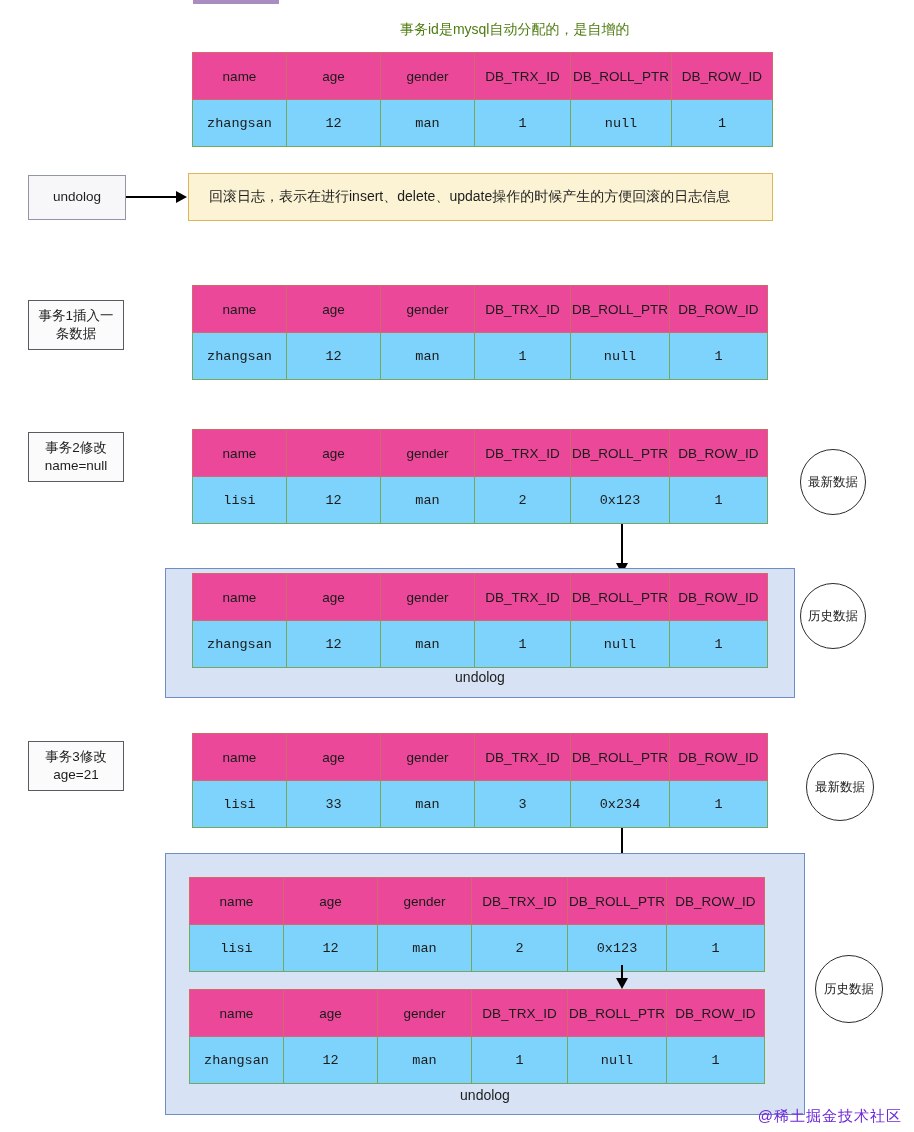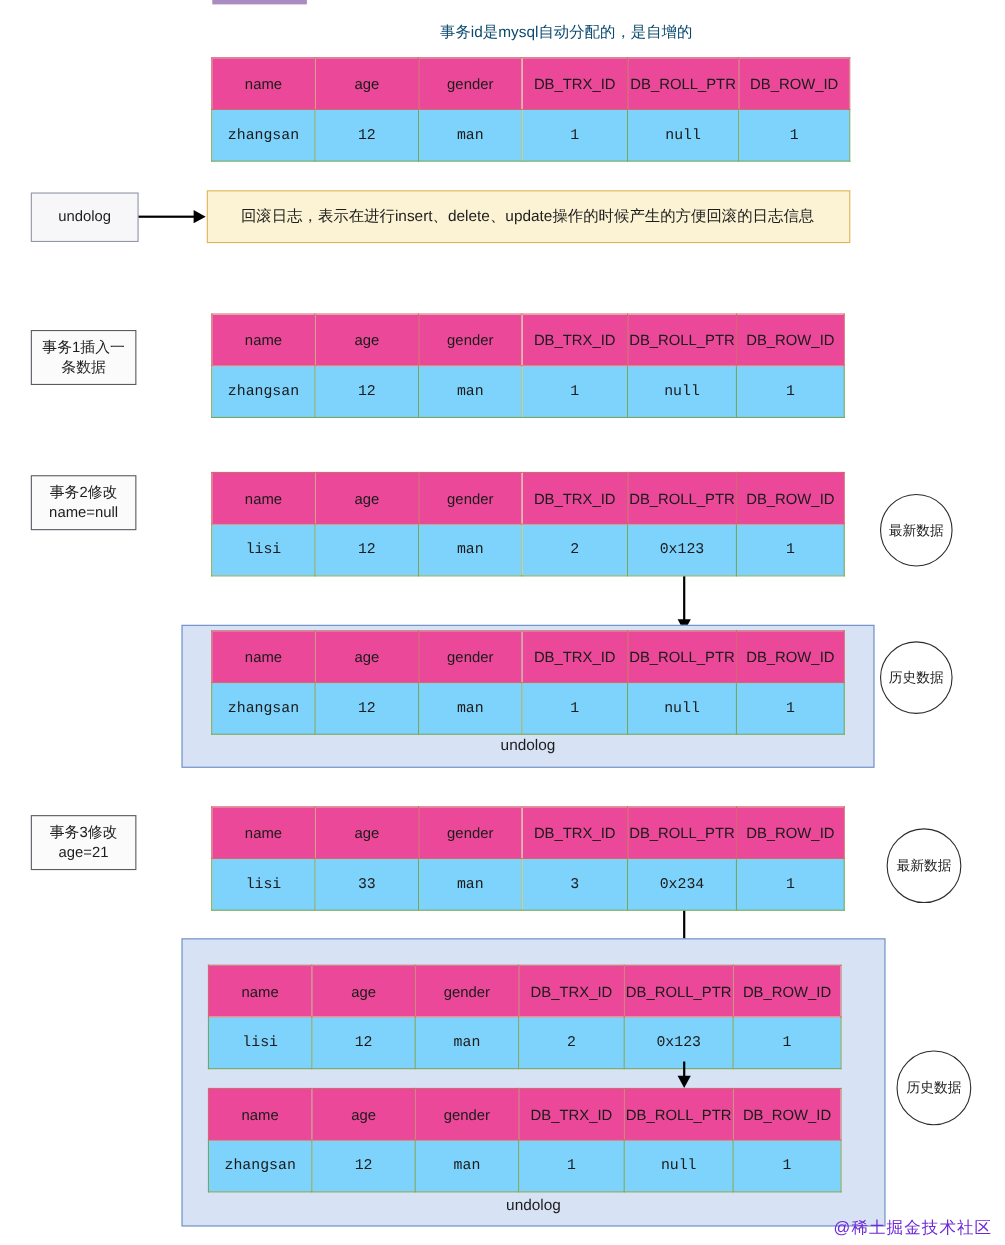--- a/index.html
+++ b/index.html
@@ -25,21 +25,21 @@
     height: 4px;
     background: #a98cc0;
   }
 
   
   .abs { position: absolute; box-sizing: border-box; }
 
   
   .caption {
     font-size: 14px;
-    color: #0c4a6e;
+    color: #4d7c0f;
     white-space: nowrap;
   }
 
   
   .dtable {
     position: absolute;
     box-sizing: border-box;
     border-collapse: collapse;
     table-layout: fixed;
   }
@@ -81,21 +81,21 @@
   .lblbox.soft { border-color: #9096a8; background: #f7f7f9; }
 
   
   .note {
     position: absolute;
     box-sizing: border-box;
     background: #fcf3d4;
     border: 1.5px solid #dcb758;
     display: flex;
     align-items: center;
-    padding-left: 30px;
+    padding-left: 20px;
     font-size: 14px;
     color: #1d1d1d;
   }
 
   
   .bluebox {
     position: absolute;
     box-sizing: border-box;
     background: #d7e2f5;
     border: 1.5px solid #6d8dc4;

